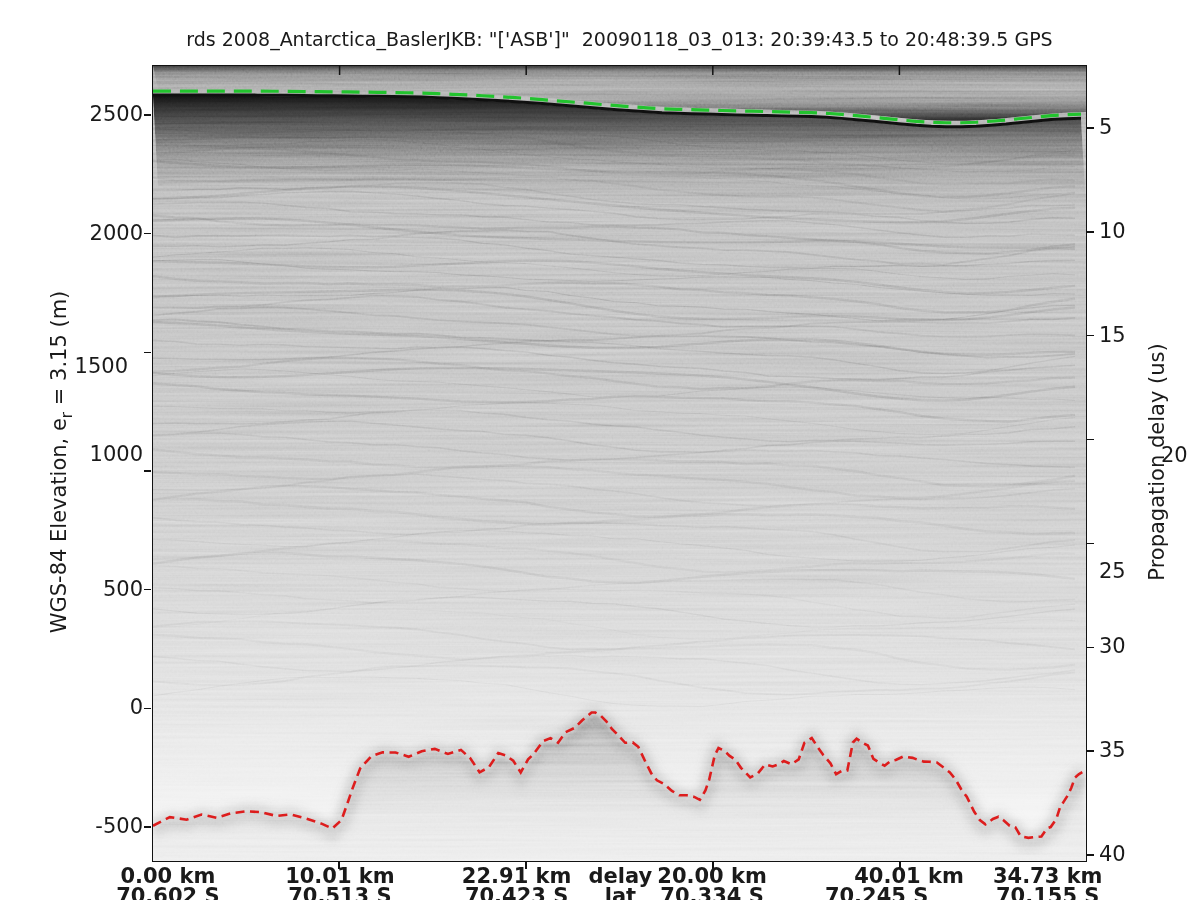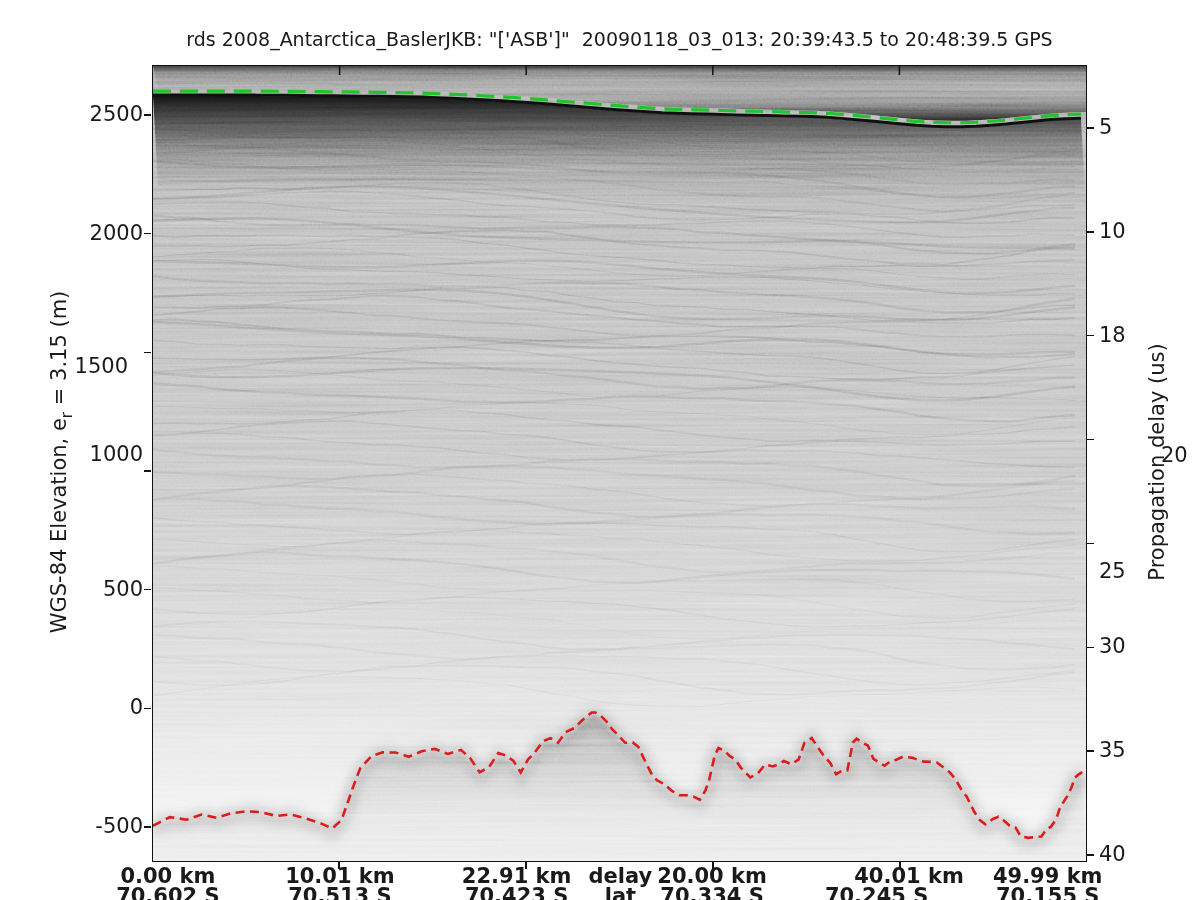--- a/index.html
+++ b/index.html
@@ -214,21 +214,21 @@
       <div class="ytick left" style="left: 81px; top: 589.66px;">500</div>
       <div class="tickmark" style="left: 144px; top: 588.91px; width: 7px; height: 1.5px;"></div>
       <div class="ytick left" style="left: 81px; top: 708.325px;">0</div>
       <div class="tickmark" style="left: 144px; top: 707.575px; width: 7px; height: 1.5px;"></div>
       <div class="ytick left" style="left: 81px; top: 826.99px;">-500</div>
       <div class="tickmark" style="left: 144px; top: 826.24px; width: 7px; height: 1.5px;"></div>
       <div class="ytick" style="left: 1099px; top: 128px;">5</div>
       <div class="tickmark" style="left: 1087px; top: 127.25px; width: 7px; height: 1.5px;"></div>
       <div class="ytick" style="left: 1099px; top: 231.855px;">10</div>
       <div class="tickmark" style="left: 1087px; top: 231.105px; width: 7px; height: 1.5px;"></div>
-      <div class="ytick" style="left: 1099px; top: 335.71px;">18</div>
+      <div class="ytick" style="left: 1099px; top: 335.71px;">15</div>
       <div class="tickmark" style="left: 1087px; top: 334.96px; width: 7px; height: 1.5px;"></div>
       <div class="ytick" style="left: 1161px; top: 439.565px; margin-top: 16px;">20</div>
       <div class="tickmark" style="left: 1087px; top: 438.815px; width: 7px; height: 1.5px;"></div>
       <div class="ytick" style="left: 1099px; top: 544px; margin-top: 28px;">25</div>
       <div class="tickmark" style="left: 1087px; top: 542.67px; width: 7px; height: 1.5px;"></div>
       <div class="ytick" style="left: 1099px; top: 647.275px;">30</div>
       <div class="tickmark" style="left: 1087px; top: 646.525px; width: 7px; height: 1.5px;"></div>
       <div class="ytick" style="left: 1099px; top: 751.13px;">35</div>
       <div class="tickmark" style="left: 1087px; top: 750.38px; width: 7px; height: 1.5px;"></div>
       <div class="ytick" style="left: 1099px; top: 854.985px;">40</div>
@@ -236,21 +236,21 @@
       <div class="tickmark" style="left: 338.25px; top: 862px; width: 1.5px; height: 7px;"></div>
       <div class="tickmark" style="left: 525.25px; top: 862px; width: 1.5px; height: 7px;"></div>
       <div class="tickmark" style="left: 712.25px; top: 862px; width: 1.5px; height: 7px;"></div>
       <div class="tickmark" style="left: 899.25px; top: 862px; width: 1.5px; height: 7px;"></div>
       <div class="xlab" style="left: 167.895px; top: 866px;">0.00 km</div>
       <div class="xlab" style="left: 339.935px; top: 866px;">10.01 km</div>
       <div class="xlab" style="left: 516.65px; top: 866px;">22.91 km</div>
       <div class="xlab" style="left: 620.435px; top: 866px;">delay</div>
       <div class="xlab" style="left: 712.065px; top: 866px;">20.00 km</div>
       <div class="xlab" style="left: 909px; top: 866px;">40.01 km</div>
-      <div class="xlab" style="left: 1047.73px; top: 866px;">49.99 km</div>
+      <div class="xlab" style="left: 1047.73px; top: 866px;">34.73 km</div>
       <div class="xlab" style="left: 167.895px; top: 886px;">70.602 S</div>
       <div class="xlab" style="left: 339.935px; top: 886px;">70.513 S</div>
       <div class="xlab" style="left: 516.65px; top: 886px;">70.423 S</div>
       <div class="xlab" style="left: 620.435px; top: 886px;">lat</div>
       <div class="xlab" style="left: 712.065px; top: 886px;">70.334 S</div>
       <div class="xlab" style="left: 876.625px; top: 886px;">70.245 S</div>
       <div class="xlab" style="left: 1047.73px; top: 886px;">70.155 S</div>
     </div>
 </div>
 

